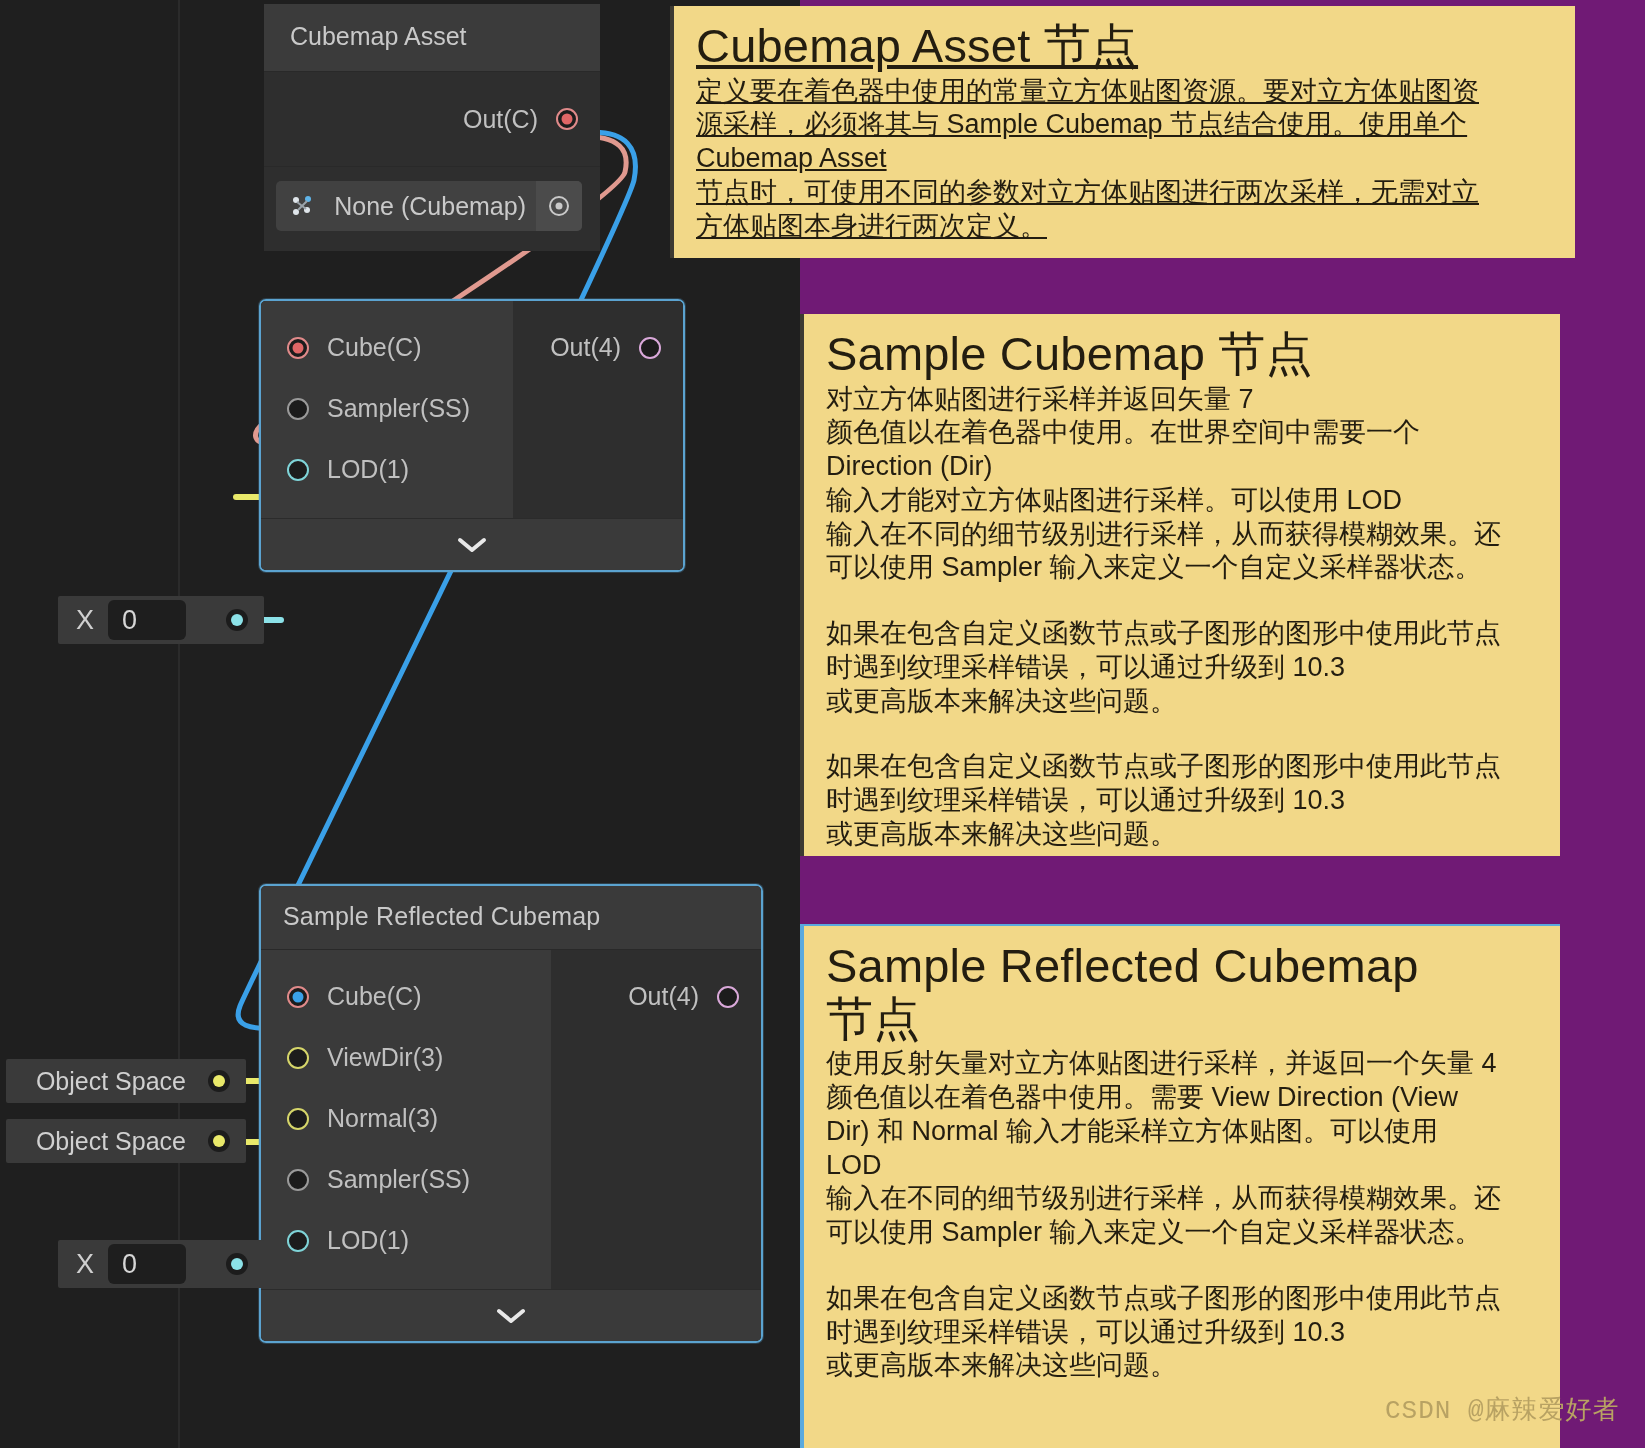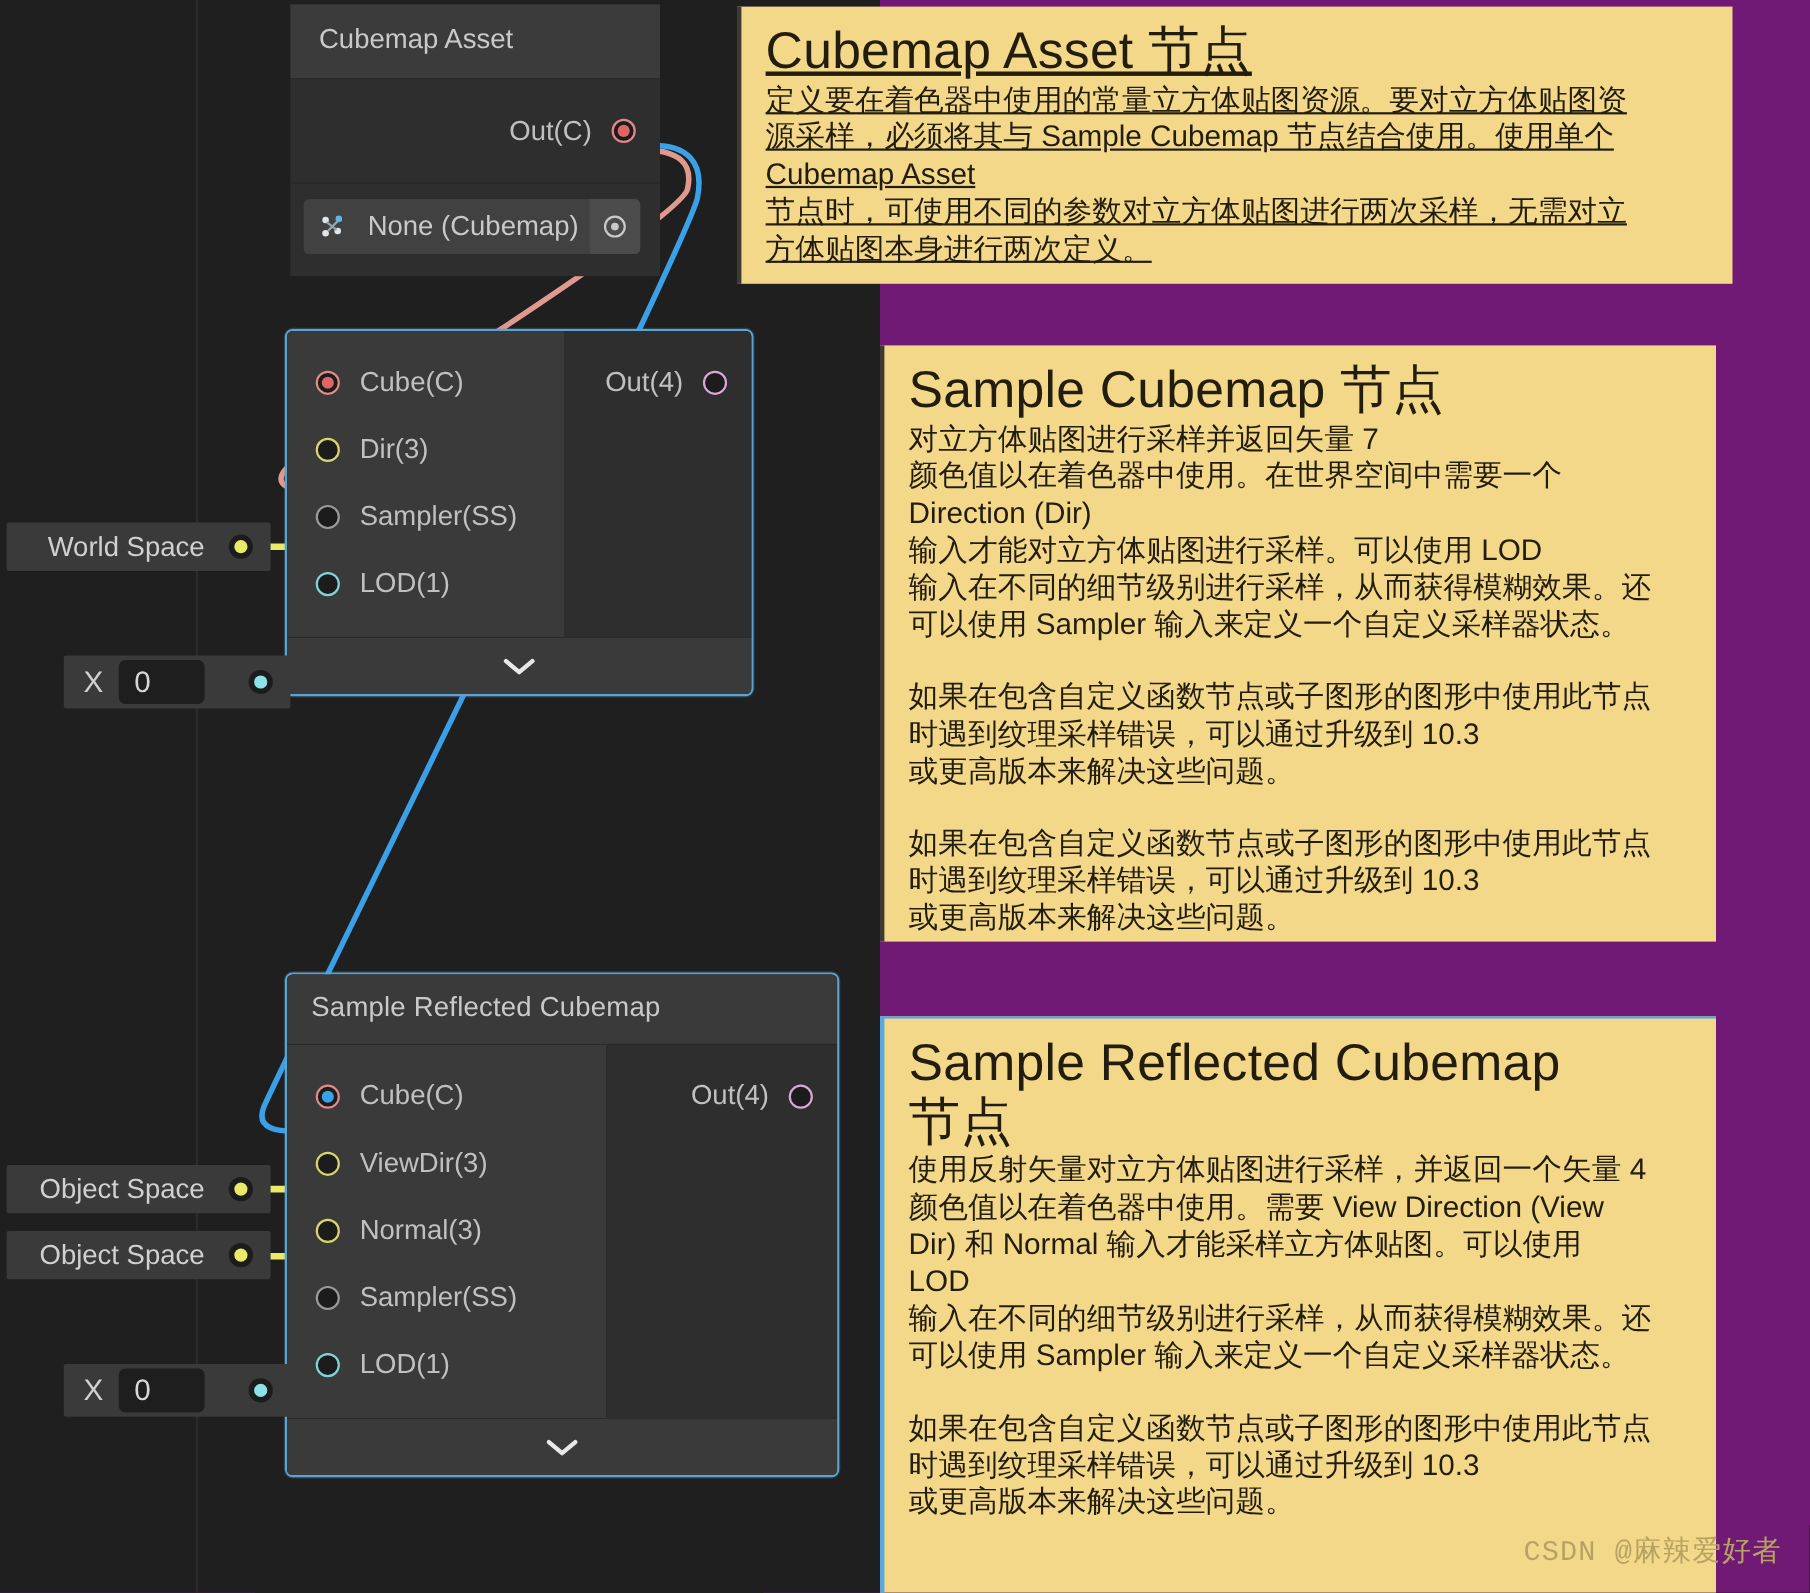--- a/index.html
+++ b/index.html
@@ -168,24 +168,20 @@
 
   <div class="node node-sel" style="left:259px; top:299px; width:426px;">
     <div class="node-inner">
       <div class="node-body">
         <div class="ports-in" style="width:252px;">
           <div class="port-row">
             <span class="slot c filled red"></span>
             <span class="port-label">Cube(C)</span>
           </div>
           <div class="port-row">
-            <span class="slot v3"></span>
-            <span class="port-label">Dir(3)</span>
-          </div>
-          <div class="port-row">
             <span class="slot ss"></span>
             <span class="port-label">Sampler(SS)</span>
           </div>
           <div class="port-row">
             <span class="slot v1"></span>
             <span class="port-label">LOD(1)</span>
           </div>
         </div>
         <div class="ports-out">
           <div class="port-row out">
@@ -242,26 +238,20 @@
       <div class="node-footer">
         <span class="chev-down">
           <svg width="32" height="18" viewBox="0 0 32 18">
               <path d="M4 4 L16 14 L28 4" fill="none" stroke="#e8e8e8" stroke-width="4" stroke-linecap="round" stroke-linejoin="round"></path>
             </svg>
         </span>
       </div>
     </div>
   </div>
 
-  <div class="pill" style="left:6px; top:475px; width:240px;">
-    <span class="pill-label">World Space</span>
-    <span class="pill-dot">
-        <i></i>
-      </span>
-  </div>
 
   <div class="numpill" style="left:58px; top:596px;">
     <span class="x">X</span>
     <span class="field">
       <span>0</span>
     </span>
     <span class="pill-dot cyan tail">
         <i></i>
       </span>
   </div>

